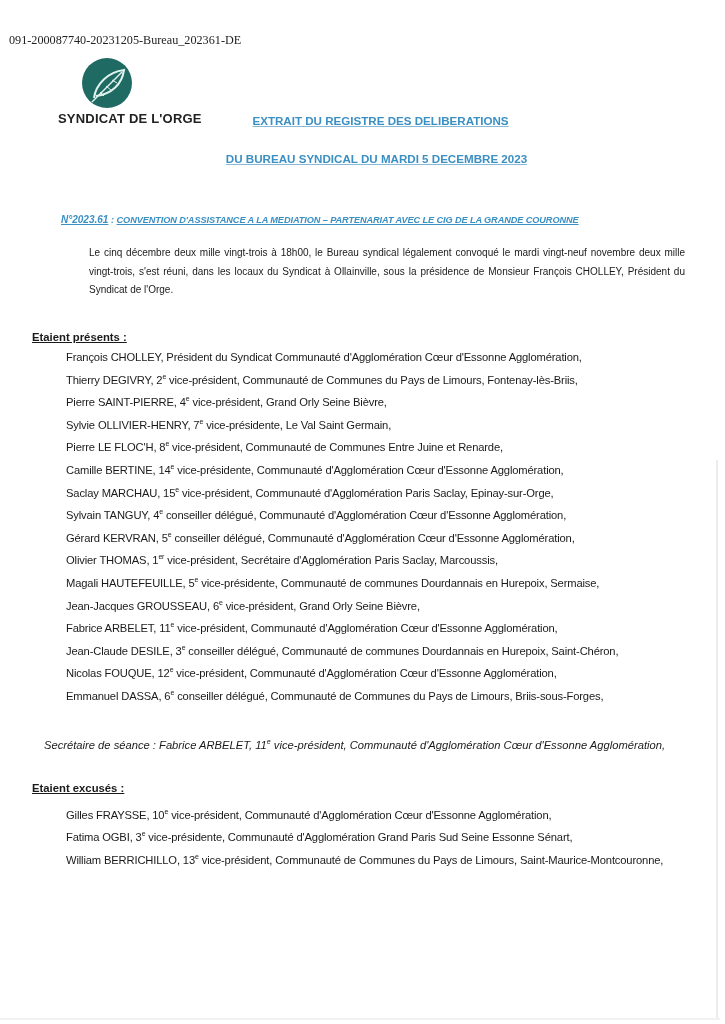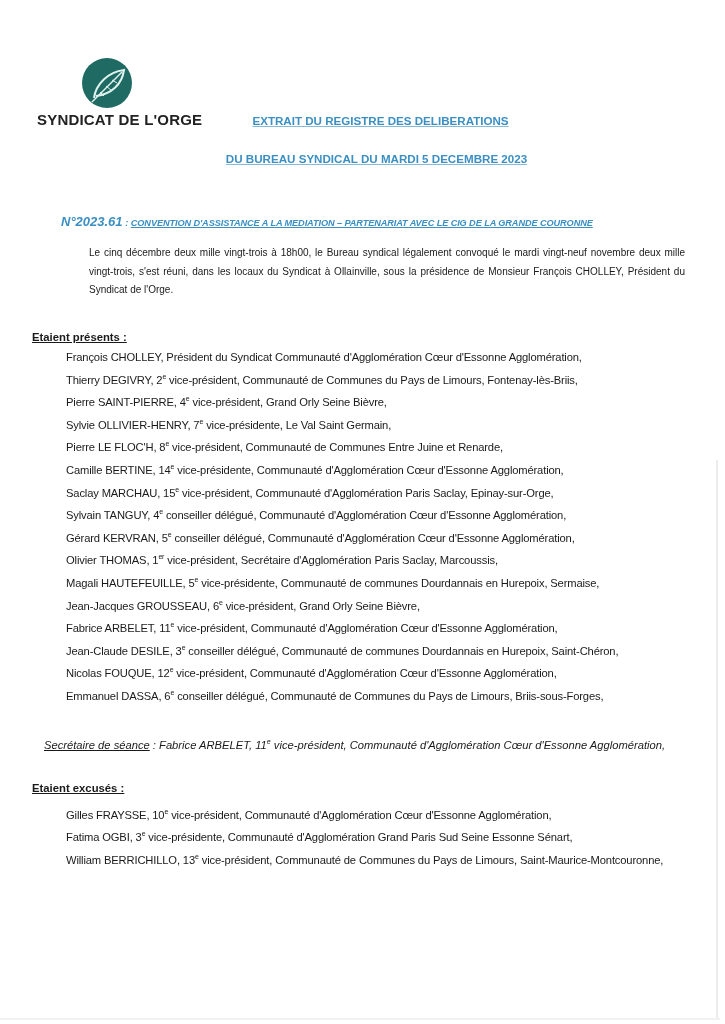--- a/index.html
+++ b/index.html
@@ -32,23 +32,23 @@
       top: 58px;
       width: 50px;
       height: 50px;
       border-radius: 50%;
       background: #1f6b64;
       z-index: 1;
     }
     .logo svg { position: absolute; left: 0; top: 0; }
     .org-name {
       position: absolute;
-      left: 37px;
+      left: 58px;
       top: 111px;
-      font-size: 15px;
+      font-size: 13px;
       font-weight: bold;
       letter-spacing: 0.2px;
       color: #222;
     }
     .title {
       position: absolute;
       left: 0;
       width: 725px;
       text-align: center;
       font-size: 11.6px;
@@ -63,21 +63,22 @@
       position: absolute;
       left: 61px;
       top: 214px;
       font-size: 9.2px;
       font-weight: bold;
       font-style: italic;
       color: #3a8fc3;
       white-space: nowrap;
     }
     .deliberation .num {
-      font-size: 13px;
+      font-size: 10px;
+      text-decoration: underline;
       text-align: center;
     }
     .deliberation .subject {
       text-decoration: underline;
       text-transform: uppercase;
       letter-spacing: -0.1px;
     }
     .intro {
       position: absolute;
       left: 89px;
@@ -121,21 +122,21 @@
       position: absolute;
       left: 44px;
       top: 738px;
       width: 640px;
       font-size: 11.2px;
       line-height: 15px;
       font-style: italic;
       color: #1a1a1a;
       text-align: justify;
     }
-    .secretary .label { text-decoration: underline; }
+    .secretary .label { }
     .edge-right {
       position: absolute;
       left: 716px;
       top: 460px;
       width: 2px;
       height: 560px;
       background: #ececec;
     }
     .edge-bottom {
       position: absolute;
@@ -143,20 +144,21 @@
       top: 1018px;
       width: 720px;
       height: 2px;
       background: #f1f1f1;
     }
   </style>
 </head>
 <body>
 
 <div class="stamp">
+  <div>091-200087740-20231205-Bureau_202361-DE</div>
 </div>
 
 <div class="logo">
   <svg width="50" height="50" viewBox="0 0 50 50">
     <path d="M12 40 C 14 26, 26 14, 42 12 C 40 26, 30 36, 14 38" fill="none" stroke="#dff2ee" stroke-width="2"></path>
     <path d="M10 44 C 20 34, 30 24, 40 14" fill="none" stroke="#dff2ee" stroke-width="1.4"></path>
     <path d="M18 34 L 22 38 M 24 28 L 29 32 M 30 22 L 35 25" stroke="#dff2ee" stroke-width="1"></path>
   </svg>
 </div>
 <div class="org-name">SYNDICAT DE L'ORGE</div>

